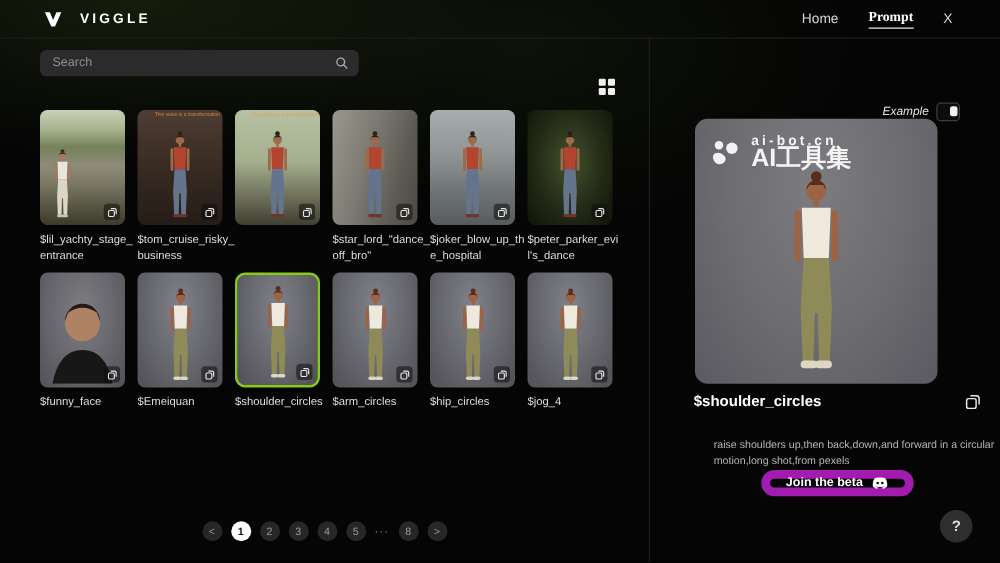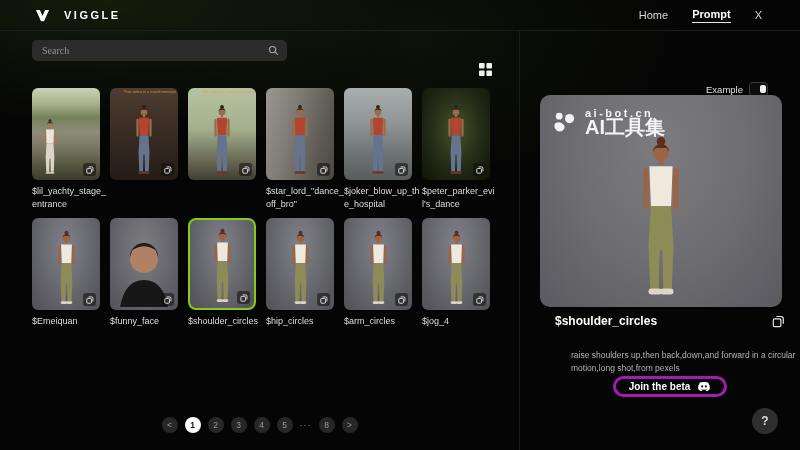--- a/index.html
+++ b/index.html
@@ -9,27 +9,27 @@
          radial-gradient(ellipse 420px 180px at 14% 0%, rgba(34,48,16,.55), transparent 70%),
          radial-gradient(ellipse 380px 200px at 52% 8%, rgba(24,34,12,.45), transparent 70%),
          #050505;}
   
   .topbar{position:absolute;left:0;top:0;width:800px;height:30px;
           border-bottom:1px solid #1d1d1d;display:flex;align-items:center;}
   .brand{display:flex;align-items:center;gap:14px;margin-left:35px;}
   .brand-text{font-size:11px;font-weight:bold;letter-spacing:2.5px;color:#fff;}
   .nav{position:absolute;right:38px;display:flex;align-items:center;gap:24px;font-size:11px;padding-left:48px;}
   .nav .item{color:#d6d6d6;cursor:pointer;}
-  .nav .item.active{color:#fff;font-weight:bold;border-bottom:1.5px solid #e8e8e8;padding-bottom:2px;}
+  .nav .item.active{color:#fff;font-weight:bold;border-bottom:1.5px solid #e8e8e8;padding-bottom:2px;font-family:Liberation Serif, serif;}
   
   .left{position:absolute;left:0;top:30px;width:519px;height:420px;border-right:1px solid #1c1c1c;}
   .searchbar{position:absolute;left:32px;top:10px;width:255px;height:21px;background:#2b2b2b;
              border-radius:5px;display:flex;align-items:center;padding:0 8px;box-sizing:border-box;}
   .searchbar input{flex:1;background:transparent;border:none;outline:none;color:#cfcfcf;
-                   font-size:10px;font-family:Liberation Serif, serif;}
+                   font-size:10px;font-family:Liberation Sans, sans-serif;}
   .searchbar input::placeholder{color:#8f8f8f;}
   .gridtoggle{position:absolute;left:477px;top:31px;width:17px;height:17px;cursor:pointer;}
   .tilerow{position:absolute;left:32px;display:flex;}
   .row1{top:58px;} .row2{top:188px;}
   .col{width:68px;margin-right:10px;flex:none;}
   .tile{position:relative;width:68px;height:92px;border-radius:6px;overflow:hidden;box-sizing:border-box;cursor:pointer;}
   .tile.selected{border:2px solid #84cc16;border-radius:8px;}
   .tlabel{margin-top:5px;font-size:9px;line-height:12.5px;color:#dedede;width:78px;word-break:break-all;}
   .topmark{position:absolute;top:1px;right:2px;font-size:4px;color:rgba(233,150,70,.85);white-space:nowrap;}
   .fig{position:absolute;left:0;right:0;bottom:3px;display:flex;justify-content:center;}
@@ -47,40 +47,40 @@
   .bg-portrait{background:radial-gradient(ellipse at 50% 35%,#7d7d82 0%,#66666c 55%,#505056 100%);}
   
   .pagination{position:absolute;left:0;top:387px;width:100%;display:flex;justify-content:center;
               align-items:center;gap:7px;}
   .pagebtn{width:16px;height:16px;border-radius:50%;background:#272727;color:#9a9a9a;font-size:8.5px;
            display:flex;align-items:center;justify-content:center;cursor:pointer;}
   .pagebtn.active{background:#fff;color:#111;font-weight:bold;}
   .pagedots{color:#8a8a8a;font-size:9px;letter-spacing:1px;}
   
   .right{position:absolute;left:520px;top:30px;width:280px;height:420px;}
-  .example-row{position:absolute;top:52px;right:32px;display:flex;align-items:center;gap:6px;}
+  .example-row{position:absolute;top:52px;right:32px;display:flex;align-items:center;gap:6px;font-style:italic;}
   .example-label{font-size:9.5px;color:#e2e2e2;}
   .toggle{width:17px;height:13px;border-radius:3.5px;background:#0d0d0d;border:1px solid #3c3c3c;
           position:relative;cursor:pointer;}
   .toggle .knob{position:absolute;right:1.5px;top:1.5px;width:6px;height:8px;border-radius:2px;background:#f2f2f2;}
-  .preview-card{position:absolute;left:20px;top:65px;width:215px;height:212px;border-radius:10px;
+  .preview-card{position:absolute;left:36px;top:65px;width:194px;height:212px;border-radius:10px;
                 background:radial-gradient(ellipse at 50% 25%,#7b7b80 0%,#6d6d72 50%,#5a5a60 100%);
-                overflow:hidden;padding-left:27px;}
+                overflow:hidden;}
   .watermark{position:absolute;left:12px;top:12px;display:flex;align-items:center;gap:7px;opacity:.92;}
   .wm-text .l1{font-size:11px;font-weight:bold;letter-spacing:2.5px;color:#fff;}
   .wm-text .l2{font-size:20px;font-weight:bold;color:#fff;line-height:17px;}
   .preview-fig{position:absolute;left:0;right:0;bottom:6px;display:flex;justify-content:center;}
   .title-row{position:absolute;left:35px;top:284px;width:230px;display:flex;align-items:center;justify-content:space-between;}
   .preview-title{font-size:12px;font-weight:bold;color:#fff;}
   .title-copy{cursor:pointer;display:flex;}
   .preview-desc{position:absolute;left:35px;top:303px;width:233px;font-size:8.5px;line-height:13px;
                 color:#b4b4b4;margin:16px;}
   .join-row{position:absolute;left:35px;top:346px;width:230px;display:flex;justify-content:center;}
   .join-btn{display:flex;align-items:center;gap:7px;height:21px;padding:0 13px;border-radius:11px;
-            background:transparent;border:3px solid #a21caf;color:#fff;font-size:10px;font-weight:bold;
+            background:transparent;border:7px solid #a21caf;color:#fff;font-size:10px;font-weight:bold;
             font-family:"Liberation Sans",sans-serif;cursor:pointer;}
   .help-fab{position:absolute;right:22px;bottom:16px;width:26px;height:26px;border-radius:50%;
             background:#2e2e2e;color:#dcdcdc;font-size:12px;font-weight:bold;display:flex;
             align-items:center;justify-content:center;cursor:pointer;}
 </style>
 </head>
 <body>
 
 <div class="topbar">
   <div class="brand">
@@ -155,20 +155,21 @@
     <rect x="29.4" y="101.8" width="8.8" height="4" rx="2" fill="#6e362a"></rect>
   </svg>
           </div>
           <span class="copychip">
     <svg width="8" height="8" viewBox="0 0 12 12">
       <rect x="1.2" y="3.6" width="7" height="7.2" rx="1.4" fill="none" stroke="#e5e5e5" stroke-width="1.4"></rect>
       <path d="M4 1.4 h4.4 a2 2 0 0 1 2 2 V8" fill="none" stroke="#e5e5e5" stroke-width="1.4"></path>
     </svg>
           </span>
         </div>
+        <div class="tlabel">$tom_cruise_risky_business</div>
       </div>
       <div class="col">
         <div class="tile bg-interior-light">
           <span class="topmark">This video is a transformation</span>
           <div class="fig">
             <svg width="40" height="74" viewBox="0 0 60 110">
     <circle cx="30" cy="5.4" r="2.8" fill="#2b201a"></circle>
     <circle cx="30" cy="13" r="5.2" fill="#9c6b4a"></circle>
     <path d="M24.8 12.4 a5.2 5.2 0 0 1 10.4 0 l-1.6 -2.6 h-7.2 z" fill="#2b201a"></path>
     <rect x="28.4" y="16.6" width="3.2" height="4.4" fill="#9c6b4a"></rect>
@@ -259,63 +260,63 @@
       <rect x="1.2" y="3.6" width="7" height="7.2" rx="1.4" fill="none" stroke="#e5e5e5" stroke-width="1.4"></rect>
       <path d="M4 1.4 h4.4 a2 2 0 0 1 2 2 V8" fill="none" stroke="#e5e5e5" stroke-width="1.4"></path>
     </svg>
           </span>
         </div>
         <div class="tlabel">$peter_parker_evil's_dance</div>
       </div>
     </div>
   <div class="tilerow row2" id="row2">
       <div class="col">
-        <div class="tile bg-studio">
-          <div class="fig">
-            <svg width="43" height="78" viewBox="0 0 60 110">
-    <circle cx="30" cy="5.4" r="2.8" fill="#5b2d1d"></circle>
-    <circle cx="30" cy="13" r="5.2" fill="#9c6344"></circle>
-    <path d="M24.8 12.4 a5.2 5.2 0 0 1 10.4 0 l-1.6 -2.6 h-7.2 z" fill="#5b2d1d"></path>
-    <rect x="28.4" y="16.6" width="3.2" height="4.4" fill="#9c6344"></rect>
-    <path d="M22.4 21.8 h15.2 l-1 26.2 h-13.2 z" fill="#efe9dd"></path>
-    <rect x="18.6" y="23" width="3.4" height="27" rx="1.7" fill="#9c6344"></rect>
-    <rect x="38" y="23" width="3.4" height="27" rx="1.7" fill="#9c6344"></rect>
-    <path d="M23.4 48 h13.2 l1.6 26 -1.1 28 h-5.6 l-0.7 -25 h-1.6 l-0.7 25 h-5.6 l-1.1 -28 z" fill="#8f8b58"></path>
-    <rect x="21.8" y="101.8" width="8.8" height="4" rx="2" fill="#ddd6c4"></rect>
-    <rect x="29.4" y="101.8" width="8.8" height="4" rx="2" fill="#ddd6c4"></rect>
-  </svg>
-          </div>
-          <span class="copychip">
-    <svg width="8" height="8" viewBox="0 0 12 12">
-      <rect x="1.2" y="3.6" width="7" height="7.2" rx="1.4" fill="none" stroke="#e5e5e5" stroke-width="1.4"></rect>
-      <path d="M4 1.4 h4.4 a2 2 0 0 1 2 2 V8" fill="none" stroke="#e5e5e5" stroke-width="1.4"></path>
-    </svg>
-          </span>
-        </div>
-        <div class="tlabel">$Emeiquan</div>
-      </div>
-      <div class="col">
         <div class="tile bg-portrait">
           <div class="fig">
             <svg width="68" height="92" viewBox="0 0 68 92">
     <path d="M10 92 q5 -27 24 -27 q19 0 24 27 z" fill="#171717"></path>
     <circle cx="34" cy="44" r="14" fill="#b08265"></circle>
     <path d="M20 42 a14 14 0 0 1 28 0 l-2.4 -7 q-11.6 -7.6 -23.2 0 z" fill="#241b15"></path>
   </svg>
           </div>
           <span class="copychip">
     <svg width="8" height="8" viewBox="0 0 12 12">
       <rect x="1.2" y="3.6" width="7" height="7.2" rx="1.4" fill="none" stroke="#e5e5e5" stroke-width="1.4"></rect>
       <path d="M4 1.4 h4.4 a2 2 0 0 1 2 2 V8" fill="none" stroke="#e5e5e5" stroke-width="1.4"></path>
     </svg>
           </span>
         </div>
         <div class="tlabel">$funny_face</div>
       </div>
       <div class="col">
+        <div class="tile bg-studio">
+          <div class="fig">
+            <svg width="43" height="78" viewBox="0 0 60 110">
+    <circle cx="30" cy="5.4" r="2.8" fill="#5b2d1d"></circle>
+    <circle cx="30" cy="13" r="5.2" fill="#9c6344"></circle>
+    <path d="M24.8 12.4 a5.2 5.2 0 0 1 10.4 0 l-1.6 -2.6 h-7.2 z" fill="#5b2d1d"></path>
+    <rect x="28.4" y="16.6" width="3.2" height="4.4" fill="#9c6344"></rect>
+    <path d="M22.4 21.8 h15.2 l-1 26.2 h-13.2 z" fill="#efe9dd"></path>
+    <rect x="18.6" y="23" width="3.4" height="27" rx="1.7" fill="#9c6344"></rect>
+    <rect x="38" y="23" width="3.4" height="27" rx="1.7" fill="#9c6344"></rect>
+    <path d="M23.4 48 h13.2 l1.6 26 -1.1 28 h-5.6 l-0.7 -25 h-1.6 l-0.7 25 h-5.6 l-1.1 -28 z" fill="#8f8b58"></path>
+    <rect x="21.8" y="101.8" width="8.8" height="4" rx="2" fill="#ddd6c4"></rect>
+    <rect x="29.4" y="101.8" width="8.8" height="4" rx="2" fill="#ddd6c4"></rect>
+  </svg>
+          </div>
+          <span class="copychip">
+    <svg width="8" height="8" viewBox="0 0 12 12">
+      <rect x="1.2" y="3.6" width="7" height="7.2" rx="1.4" fill="none" stroke="#e5e5e5" stroke-width="1.4"></rect>
+      <path d="M4 1.4 h4.4 a2 2 0 0 1 2 2 V8" fill="none" stroke="#e5e5e5" stroke-width="1.4"></path>
+    </svg>
+          </span>
+        </div>
+        <div class="tlabel">$Emeiquan</div>
+      </div>
+      <div class="col">
         <div class="tile bg-studio selected">
           <div class="fig">
             <svg width="43" height="78" viewBox="0 0 60 110">
     <circle cx="30" cy="5.4" r="2.8" fill="#5b2d1d"></circle>
     <circle cx="30" cy="13" r="5.2" fill="#9c6344"></circle>
     <path d="M24.8 12.4 a5.2 5.2 0 0 1 10.4 0 l-1.6 -2.6 h-7.2 z" fill="#5b2d1d"></path>
     <rect x="28.4" y="16.6" width="3.2" height="4.4" fill="#9c6344"></rect>
     <path d="M22.4 21.8 h15.2 l-1 26.2 h-13.2 z" fill="#efe9dd"></path>
     <rect x="18.6" y="23" width="3.4" height="27" rx="1.7" fill="#9c6344"></rect>
     <rect x="38" y="23" width="3.4" height="27" rx="1.7" fill="#9c6344"></rect>
@@ -349,46 +350,46 @@
     <rect x="29.4" y="101.8" width="8.8" height="4" rx="2" fill="#ddd6c4"></rect>
   </svg>
           </div>
           <span class="copychip">
     <svg width="8" height="8" viewBox="0 0 12 12">
       <rect x="1.2" y="3.6" width="7" height="7.2" rx="1.4" fill="none" stroke="#e5e5e5" stroke-width="1.4"></rect>
       <path d="M4 1.4 h4.4 a2 2 0 0 1 2 2 V8" fill="none" stroke="#e5e5e5" stroke-width="1.4"></path>
     </svg>
           </span>
         </div>
+        <div class="tlabel">$arm_circles</div>
+      </div>
+      <div class="col">
+        <div class="tile bg-studio">
+          <div class="fig">
+            <svg width="43" height="78" viewBox="0 0 60 110">
+    <circle cx="30" cy="5.4" r="2.8" fill="#5b2d1d"></circle>
+    <circle cx="30" cy="13" r="5.2" fill="#9c6344"></circle>
+    <path d="M24.8 12.4 a5.2 5.2 0 0 1 10.4 0 l-1.6 -2.6 h-7.2 z" fill="#5b2d1d"></path>
+    <rect x="28.4" y="16.6" width="3.2" height="4.4" fill="#9c6344"></rect>
+    <path d="M22.4 21.8 h15.2 l-1 26.2 h-13.2 z" fill="#efe9dd"></path>
+    <rect x="18.6" y="23" width="3.4" height="27" rx="1.7" fill="#9c6344"></rect>
+    <rect x="38" y="23" width="3.4" height="27" rx="1.7" fill="#9c6344"></rect>
+    <path d="M23.4 48 h13.2 l1.6 26 -1.1 28 h-5.6 l-0.7 -25 h-1.6 l-0.7 25 h-5.6 l-1.1 -28 z" fill="#8f8b58"></path>
+    <rect x="21.8" y="101.8" width="8.8" height="4" rx="2" fill="#ddd6c4"></rect>
+    <rect x="29.4" y="101.8" width="8.8" height="4" rx="2" fill="#ddd6c4"></rect>
+  </svg>
+          </div>
+          <span class="copychip">
+    <svg width="8" height="8" viewBox="0 0 12 12">
+      <rect x="1.2" y="3.6" width="7" height="7.2" rx="1.4" fill="none" stroke="#e5e5e5" stroke-width="1.4"></rect>
+      <path d="M4 1.4 h4.4 a2 2 0 0 1 2 2 V8" fill="none" stroke="#e5e5e5" stroke-width="1.4"></path>
+    </svg>
+          </span>
+        </div>
         <div class="tlabel">$hip_circles</div>
-      </div>
-      <div class="col">
-        <div class="tile bg-studio">
-          <div class="fig">
-            <svg width="43" height="78" viewBox="0 0 60 110">
-    <circle cx="30" cy="5.4" r="2.8" fill="#5b2d1d"></circle>
-    <circle cx="30" cy="13" r="5.2" fill="#9c6344"></circle>
-    <path d="M24.8 12.4 a5.2 5.2 0 0 1 10.4 0 l-1.6 -2.6 h-7.2 z" fill="#5b2d1d"></path>
-    <rect x="28.4" y="16.6" width="3.2" height="4.4" fill="#9c6344"></rect>
-    <path d="M22.4 21.8 h15.2 l-1 26.2 h-13.2 z" fill="#efe9dd"></path>
-    <rect x="18.6" y="23" width="3.4" height="27" rx="1.7" fill="#9c6344"></rect>
-    <rect x="38" y="23" width="3.4" height="27" rx="1.7" fill="#9c6344"></rect>
-    <path d="M23.4 48 h13.2 l1.6 26 -1.1 28 h-5.6 l-0.7 -25 h-1.6 l-0.7 25 h-5.6 l-1.1 -28 z" fill="#8f8b58"></path>
-    <rect x="21.8" y="101.8" width="8.8" height="4" rx="2" fill="#ddd6c4"></rect>
-    <rect x="29.4" y="101.8" width="8.8" height="4" rx="2" fill="#ddd6c4"></rect>
-  </svg>
-          </div>
-          <span class="copychip">
-    <svg width="8" height="8" viewBox="0 0 12 12">
-      <rect x="1.2" y="3.6" width="7" height="7.2" rx="1.4" fill="none" stroke="#e5e5e5" stroke-width="1.4"></rect>
-      <path d="M4 1.4 h4.4 a2 2 0 0 1 2 2 V8" fill="none" stroke="#e5e5e5" stroke-width="1.4"></path>
-    </svg>
-          </span>
-        </div>
-        <div class="tlabel">$arm_circles</div>
       </div>
       <div class="col">
         <div class="tile bg-studio">
           <div class="fig">
             <svg width="43" height="78" viewBox="0 0 60 110">
     <circle cx="30" cy="5.4" r="2.8" fill="#5b2d1d"></circle>
     <circle cx="30" cy="13" r="5.2" fill="#9c6344"></circle>
     <path d="M24.8 12.4 a5.2 5.2 0 0 1 10.4 0 l-1.6 -2.6 h-7.2 z" fill="#5b2d1d"></path>
     <rect x="28.4" y="16.6" width="3.2" height="4.4" fill="#9c6344"></rect>
     <path d="M22.4 21.8 h15.2 l-1 26.2 h-13.2 z" fill="#efe9dd"></path>

